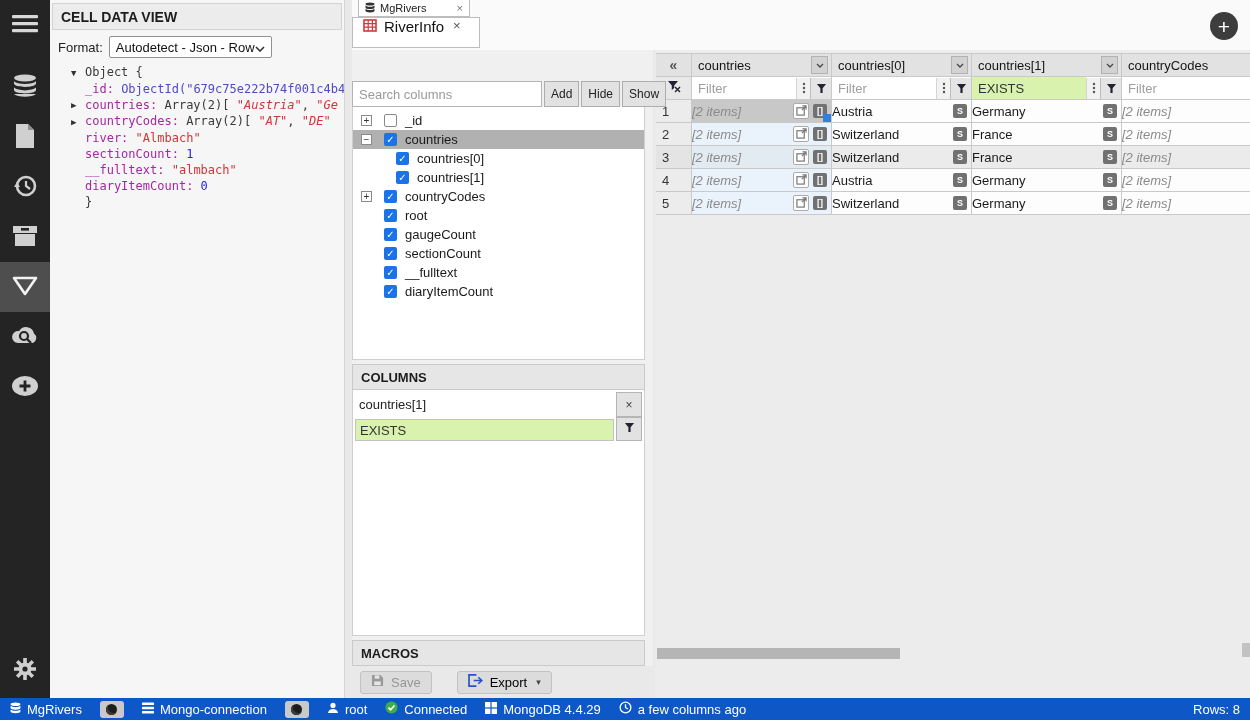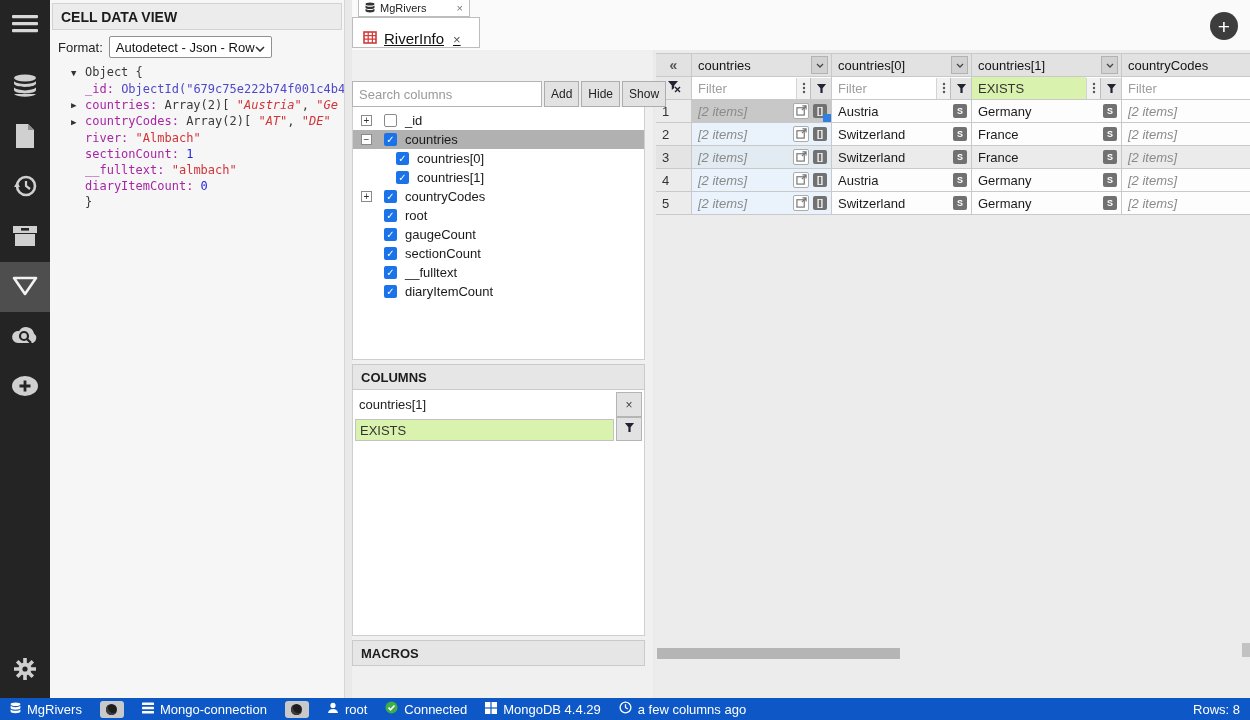--- a/index.html
+++ b/index.html
@@ -25,21 +25,21 @@
   .seg-key { color:#a626a4;margin-top:44px; }
   .seg-oid { color:#5048c8; }
   .seg-str { color:#d13438; }
   .seg-stri { color:#d13438; font-style:italic; }
   .seg-num { color:#2328d6; }
 
   
   .top-strip { position:absolute; left:352px; right:0; top:0; height:50px; background:#fafafa; z-index:4; }
   .tab-db { position:absolute; left:6px; top:0; width:112px; height:17px; background:#fff; border:1px solid #bdbdbd; border-top:none; display:flex; align-items:center; gap:5px; padding:0 6px; font-size:11px; color:#222; }
   .tab-db .x { margin-left:auto; color:#777; font-size:11px; }
-  .tab-coll { position:absolute; left:0; top:17px; width:128px; height:31px; background:#fff; border:1px solid #bdbdbd; display:flex; align-items:flex-end; gap:7px; padding:0 10px; font-size:15px; color:#111;text-decoration:underline; }
+  .tab-coll { position:absolute; left:0; top:17px; width:128px; height:31px; background:#fff; border:1px solid #bdbdbd; display:flex; align-items:flex-start; gap:7px; padding:0 10px; font-size:15px; color:#111; }
   .tab-coll .x { color:#555; font-size:13px; margin-left:2px; }
   .add-btn { position:absolute; right:12px; top:12px; width:28px; height:28px; border-radius:50%; background:#3d3d3d; color:#fff; display:flex; align-items:center; justify-content:center; font-size:21px; line-height:1; }
 
   
   .mid-panel { position:absolute; left:352px; top:50px; width:301px; bottom:22px; background:#f0f0f0; z-index:3; }
   .sec-header { height:26px; background:#e6e6e6; border:1px solid #cacaca; display:flex; align-items:center; padding-left:8px; font-weight:bold; font-size:13px; color:#1c1c1c; }
   .hdr-columns { position:absolute; left:0; right:8px; top:5px; }
   .search-row { position:absolute; left:0; right:8px; top:31px; height:26px; display:flex; }
   .search-input { flex:1; border:1px solid #b4b4b4; background:#fff; padding:0 6px; font-size:13px; color:#222; outline:none; }
   .search-input::placeholder { color:#9a9a9a; }
@@ -74,21 +74,21 @@
   .gh-cell { height:24px; background:#e2e2e2; border-top:1px solid #c9c9c9; padding-left:6px; font-size:13px; color:#141414; }
   .gh-first { justify-content:center; padding-left:0; color:#555; font-weight:bold; font-size:14px; }
   .gh-menu { margin-left:auto; margin-right:3px; width:17px; height:18px; background:#d2d2d2; border:1px solid #b2b2b2; display:flex; align-items:center; justify-content:center; }
   .gf-cell { height:23px; background:#fff; }
   .gf-first { background:#e8e8e8; justify-content:center; }
   .gf-input { flex:1; border:none; outline:none; min-width:10px; height:100%; padding-left:6px; font-size:13px; color:#444; }
   .gf-input::placeholder { color:#9e9e9e; }
   .gf-active { flex:1; height:100%; background:#d9f3ae; display:flex; align-items:center; padding-left:6px; font-size:13px; color:#333; }
   .gf-dots { width:14px; height:21px; flex:none; background:#f2f2f2; border-left:1px solid #d4d4d4; display:flex; align-items:center; justify-content:center; }
   .gf-funnel { width:21px; height:21px; flex:none; background:#e4e4e4; border-left:1px solid #bdbdbd; display:flex; align-items:center; justify-content:center; }
-  .gd-cell { height:23px; background:#fdfdfd; padding-left:6px; font-size:13px; color:#1a1a1a; gap:4px; }
+  .gd-cell { height:23px; background:#fdfdfd; padding-left:0; font-size:13px; color:#1a1a1a; gap:4px; }
   .gd-num { background:#ececec; color:#333; padding-left:6px; }
   .row-3 .gd-cell { background:#ebebeb; }
   .row-3 .gd-num { background:#e4e4e4; }
   .col-countries.gd-cell { background:#eaf2fb; }
   .row-3 .col-countries.gd-cell { background:#e2eaf2; }
   .gd-cell.selected { background:#c8c8c8 !important; }
   .sel-handle { position:absolute; right:0; bottom:0; width:8px; height:8px; background:#2f80e0; }
   .ital { font-style:italic; color:#8a8a8a; }
   .badge { margin-right:4px; width:14px; height:14px; flex:none; background:#717171; border-radius:2px; color:#fff; font-size:9px; font-weight:bold; display:flex; align-items:center; justify-content:center; }
   .open-btn { margin-left:auto; width:16px; height:16px; flex:none; background:#fff; border:1px solid #ababab; border-radius:2px; display:flex; align-items:center; justify-content:center; }
@@ -328,20 +328,42 @@
             <svg width="11" height="11" viewBox="0 0 12 12">
                 <path d="M1 1h10L7.2 5.8V11H4.8V5.8z" fill="#223"></path>
               </svg>
           </span>
         </div>
       </div>
     </div>
   </div>
 
   <div class="sec-header hdr-macros">MACROS</div>
+  <div class="action-bar">
+    <button class="act-btn disabled">
+      <span>
+        <svg width="13" height="13" viewBox="0 0 14 14">
+            <path d="M1 1h9l3 3v9H1z" fill="#9a9a9a"></path>
+            <rect x="3.5" y="8" width="7" height="4" fill="#e6e6e6"></rect>
+            <rect x="4" y="1.5" width="5" height="3.5" fill="#e6e6e6"></rect>
+          </svg>
+      </span>
+      <span>Save</span>
+    </button>
+    <button class="act-btn">
+      <span>
+        <svg width="15" height="13" viewBox="0 0 16 14">
+            <path d="M9 1H1v12h8" fill="none" stroke="#2b50c8" stroke-width="1.8"></path>
+            <path d="M6 7h8M11 3.5L14.8 7 11 10.5" fill="none" stroke="#2b50c8" stroke-width="1.8"></path>
+          </svg>
+      </span>
+      <span>Export</span>
+      <span class="caret">▾</span>
+    </button>
+  </div>
 </div>
 
 <div class="right-panel">
   <div class="grid">
       <div class="g-row">
         <div class="g-cell gh-cell gh-first" style="width: 36px;">«</div>
         <div class="g-cell gh-cell" style="width: 140px;">
           <span>countries</span>
           <span class="gh-menu">
             <svg width="8" height="5" viewBox="0 0 8 5">

